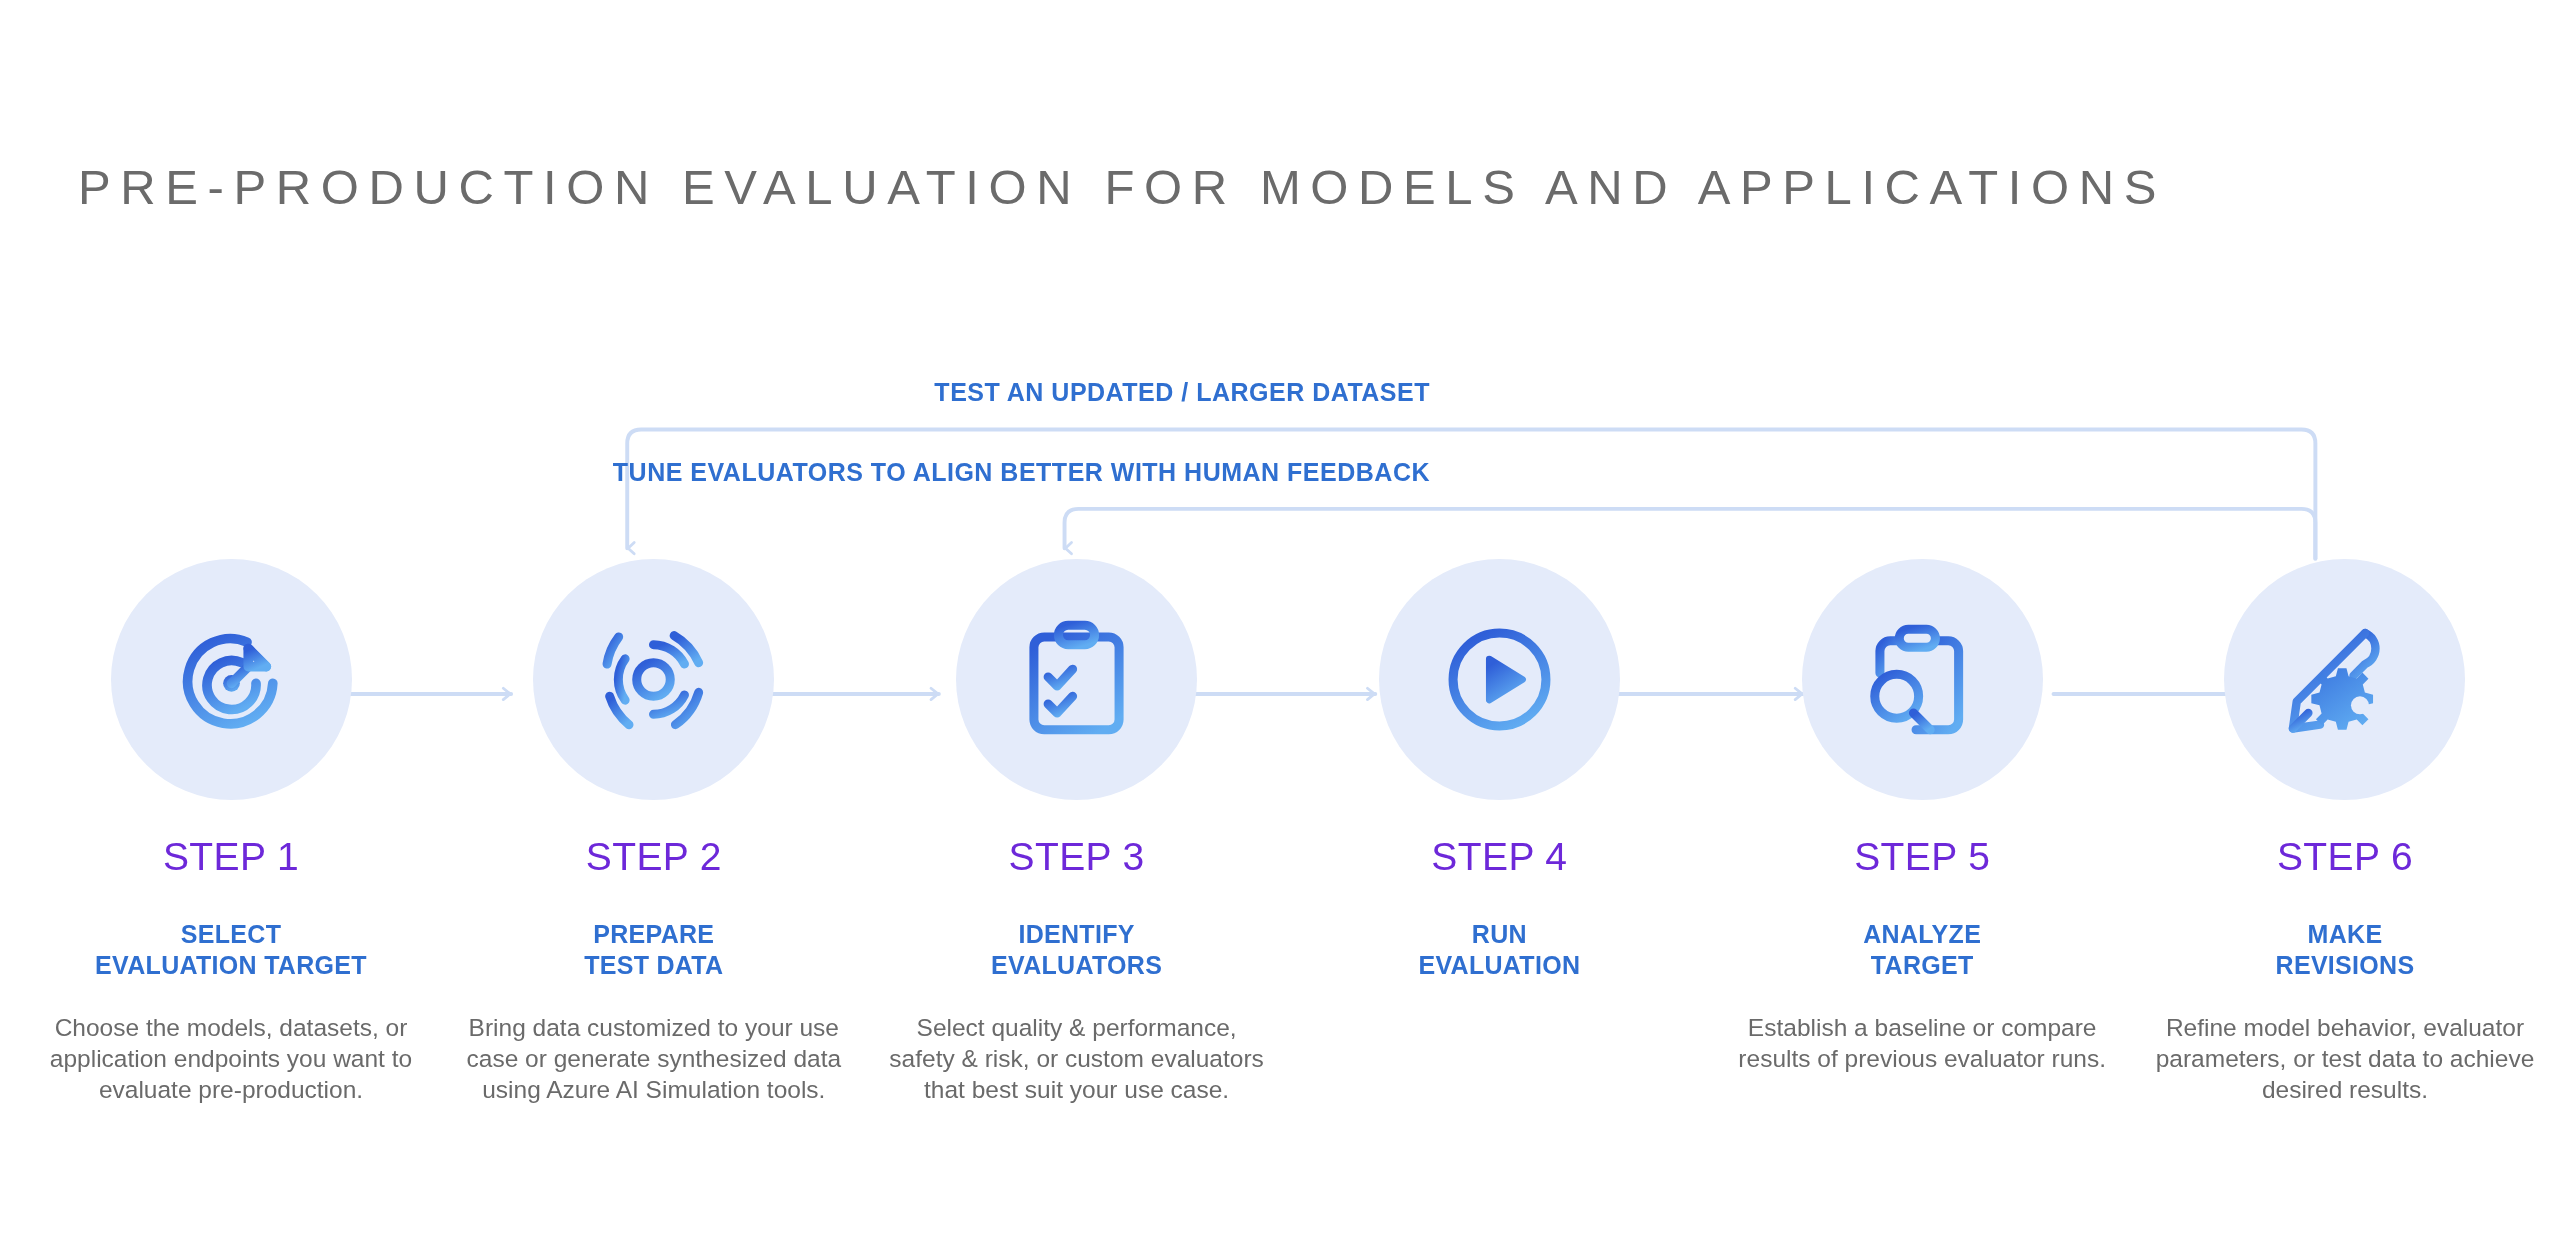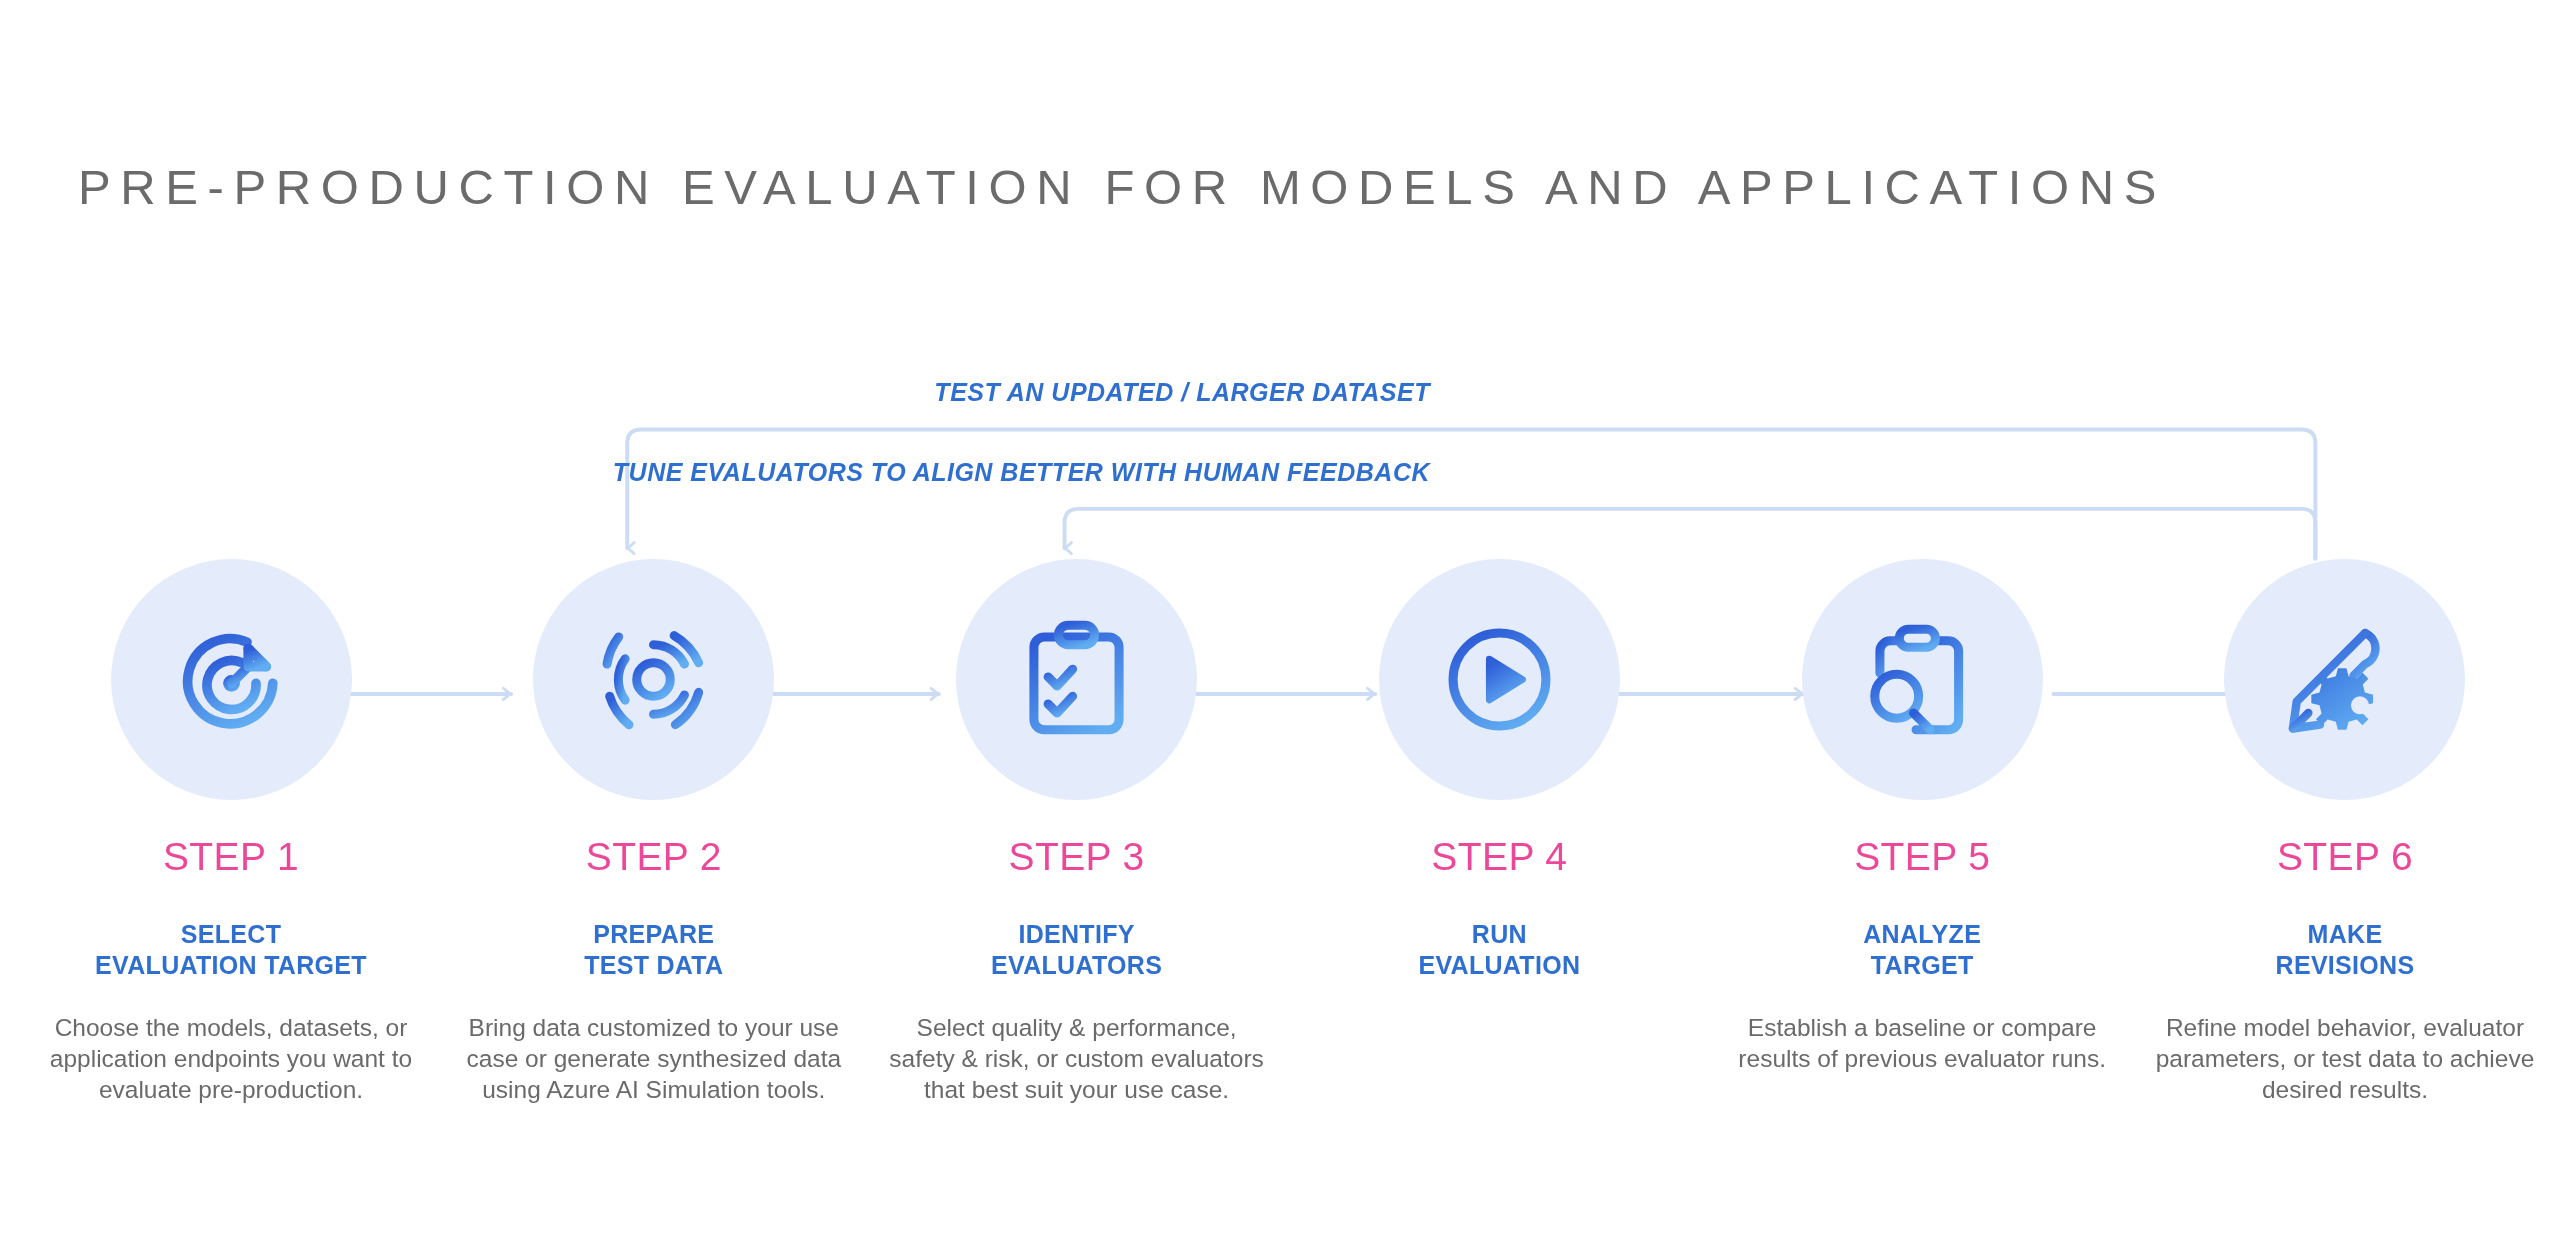--- a/index.html
+++ b/index.html
@@ -35,21 +35,20 @@
     position: absolute;
     top: 0; left: 0;
     width: 2576px;
     height: 1236px;
     pointer-events: none;
   }
   .loop-label {
     position: absolute;
     font-size: 25px;
     font-weight: 700;
-    font-style: italic;
     letter-spacing: 0.5px;
     color: #2f6fd0;
     white-space: nowrap;
   }
   #loop-label-dataset {
     top: 378px;
     right: 1146px;
   }
   #loop-label-evaluators {
     top: 458px;
@@ -87,21 +86,21 @@
     justify-content: center;
     position: relative;
     z-index: 2;
   }
   .step-icon { width: 129px; height: 129px; display:block; }
 
   .step-number {
     margin-top: 37px;
     font-size: 39px;
     font-weight: 400;
-    color: #ec4899;
+    color: #6d28d9;
     letter-spacing: 0.4px;
     line-height: 1;
   }
   .step-title {
     margin-top: 43px;
     font-size: 25px;
     font-weight: 700;
     color: #2f6fd0;
     line-height: 1.25;
     text-align: center;

